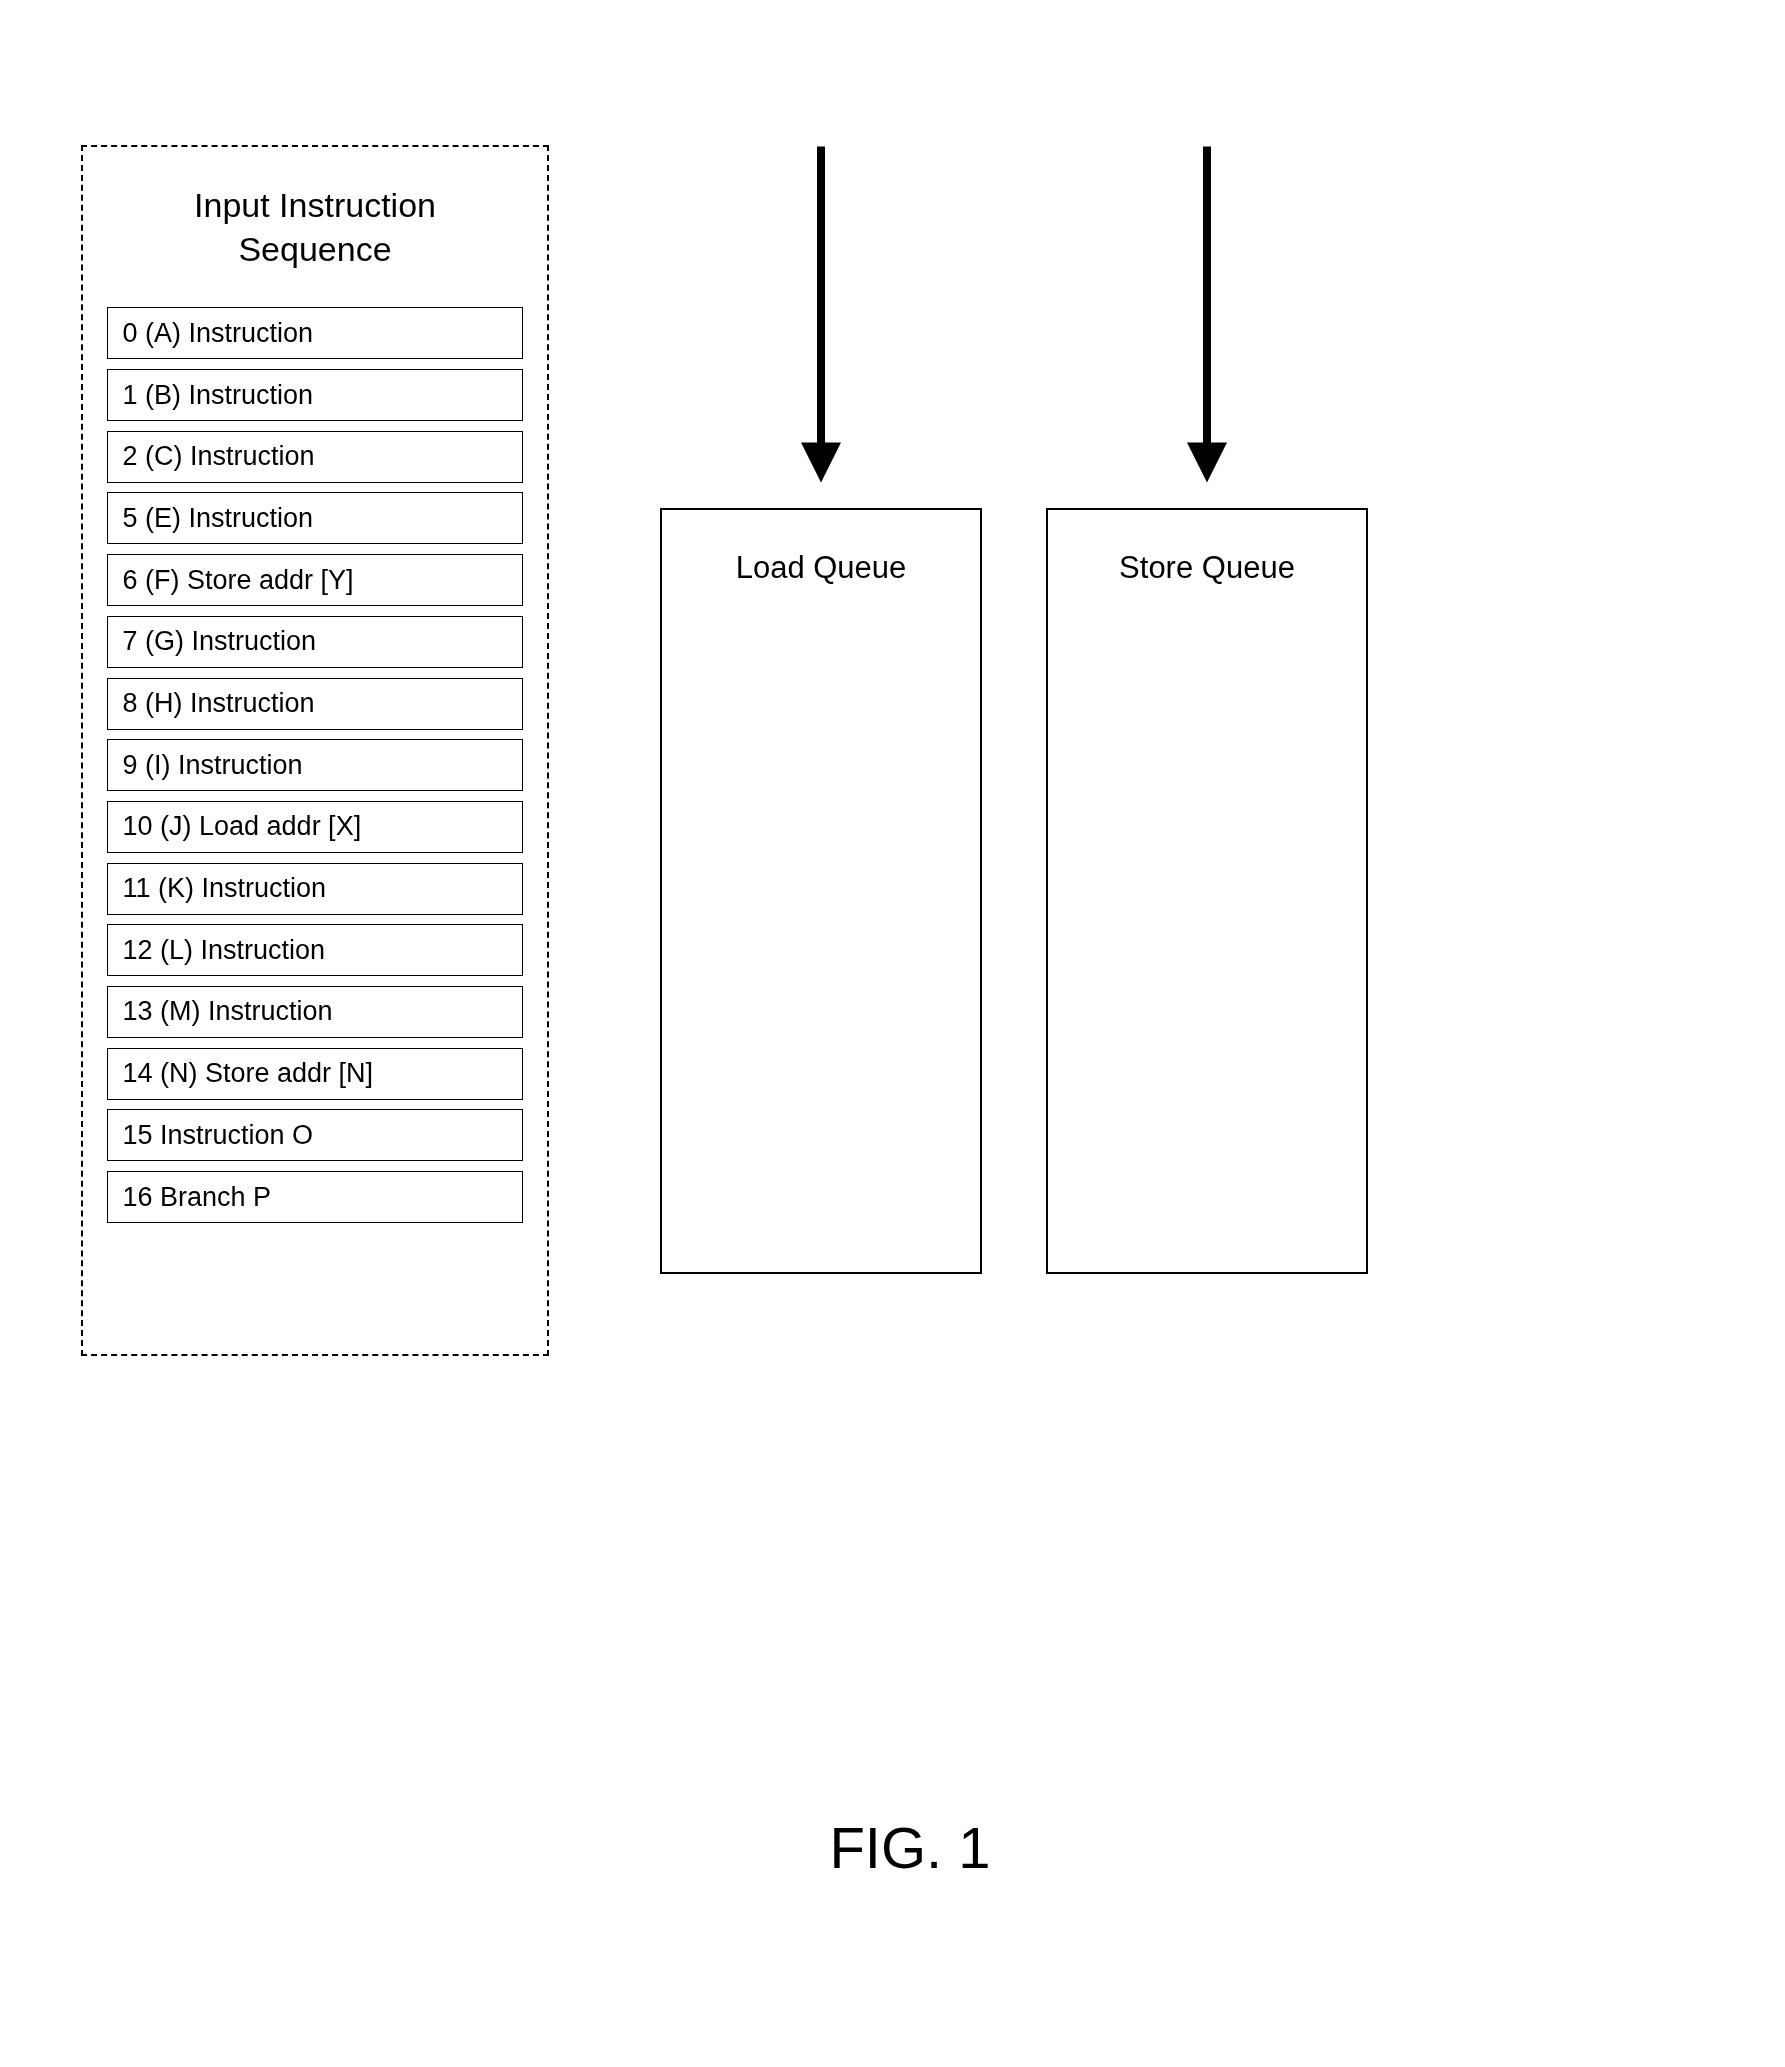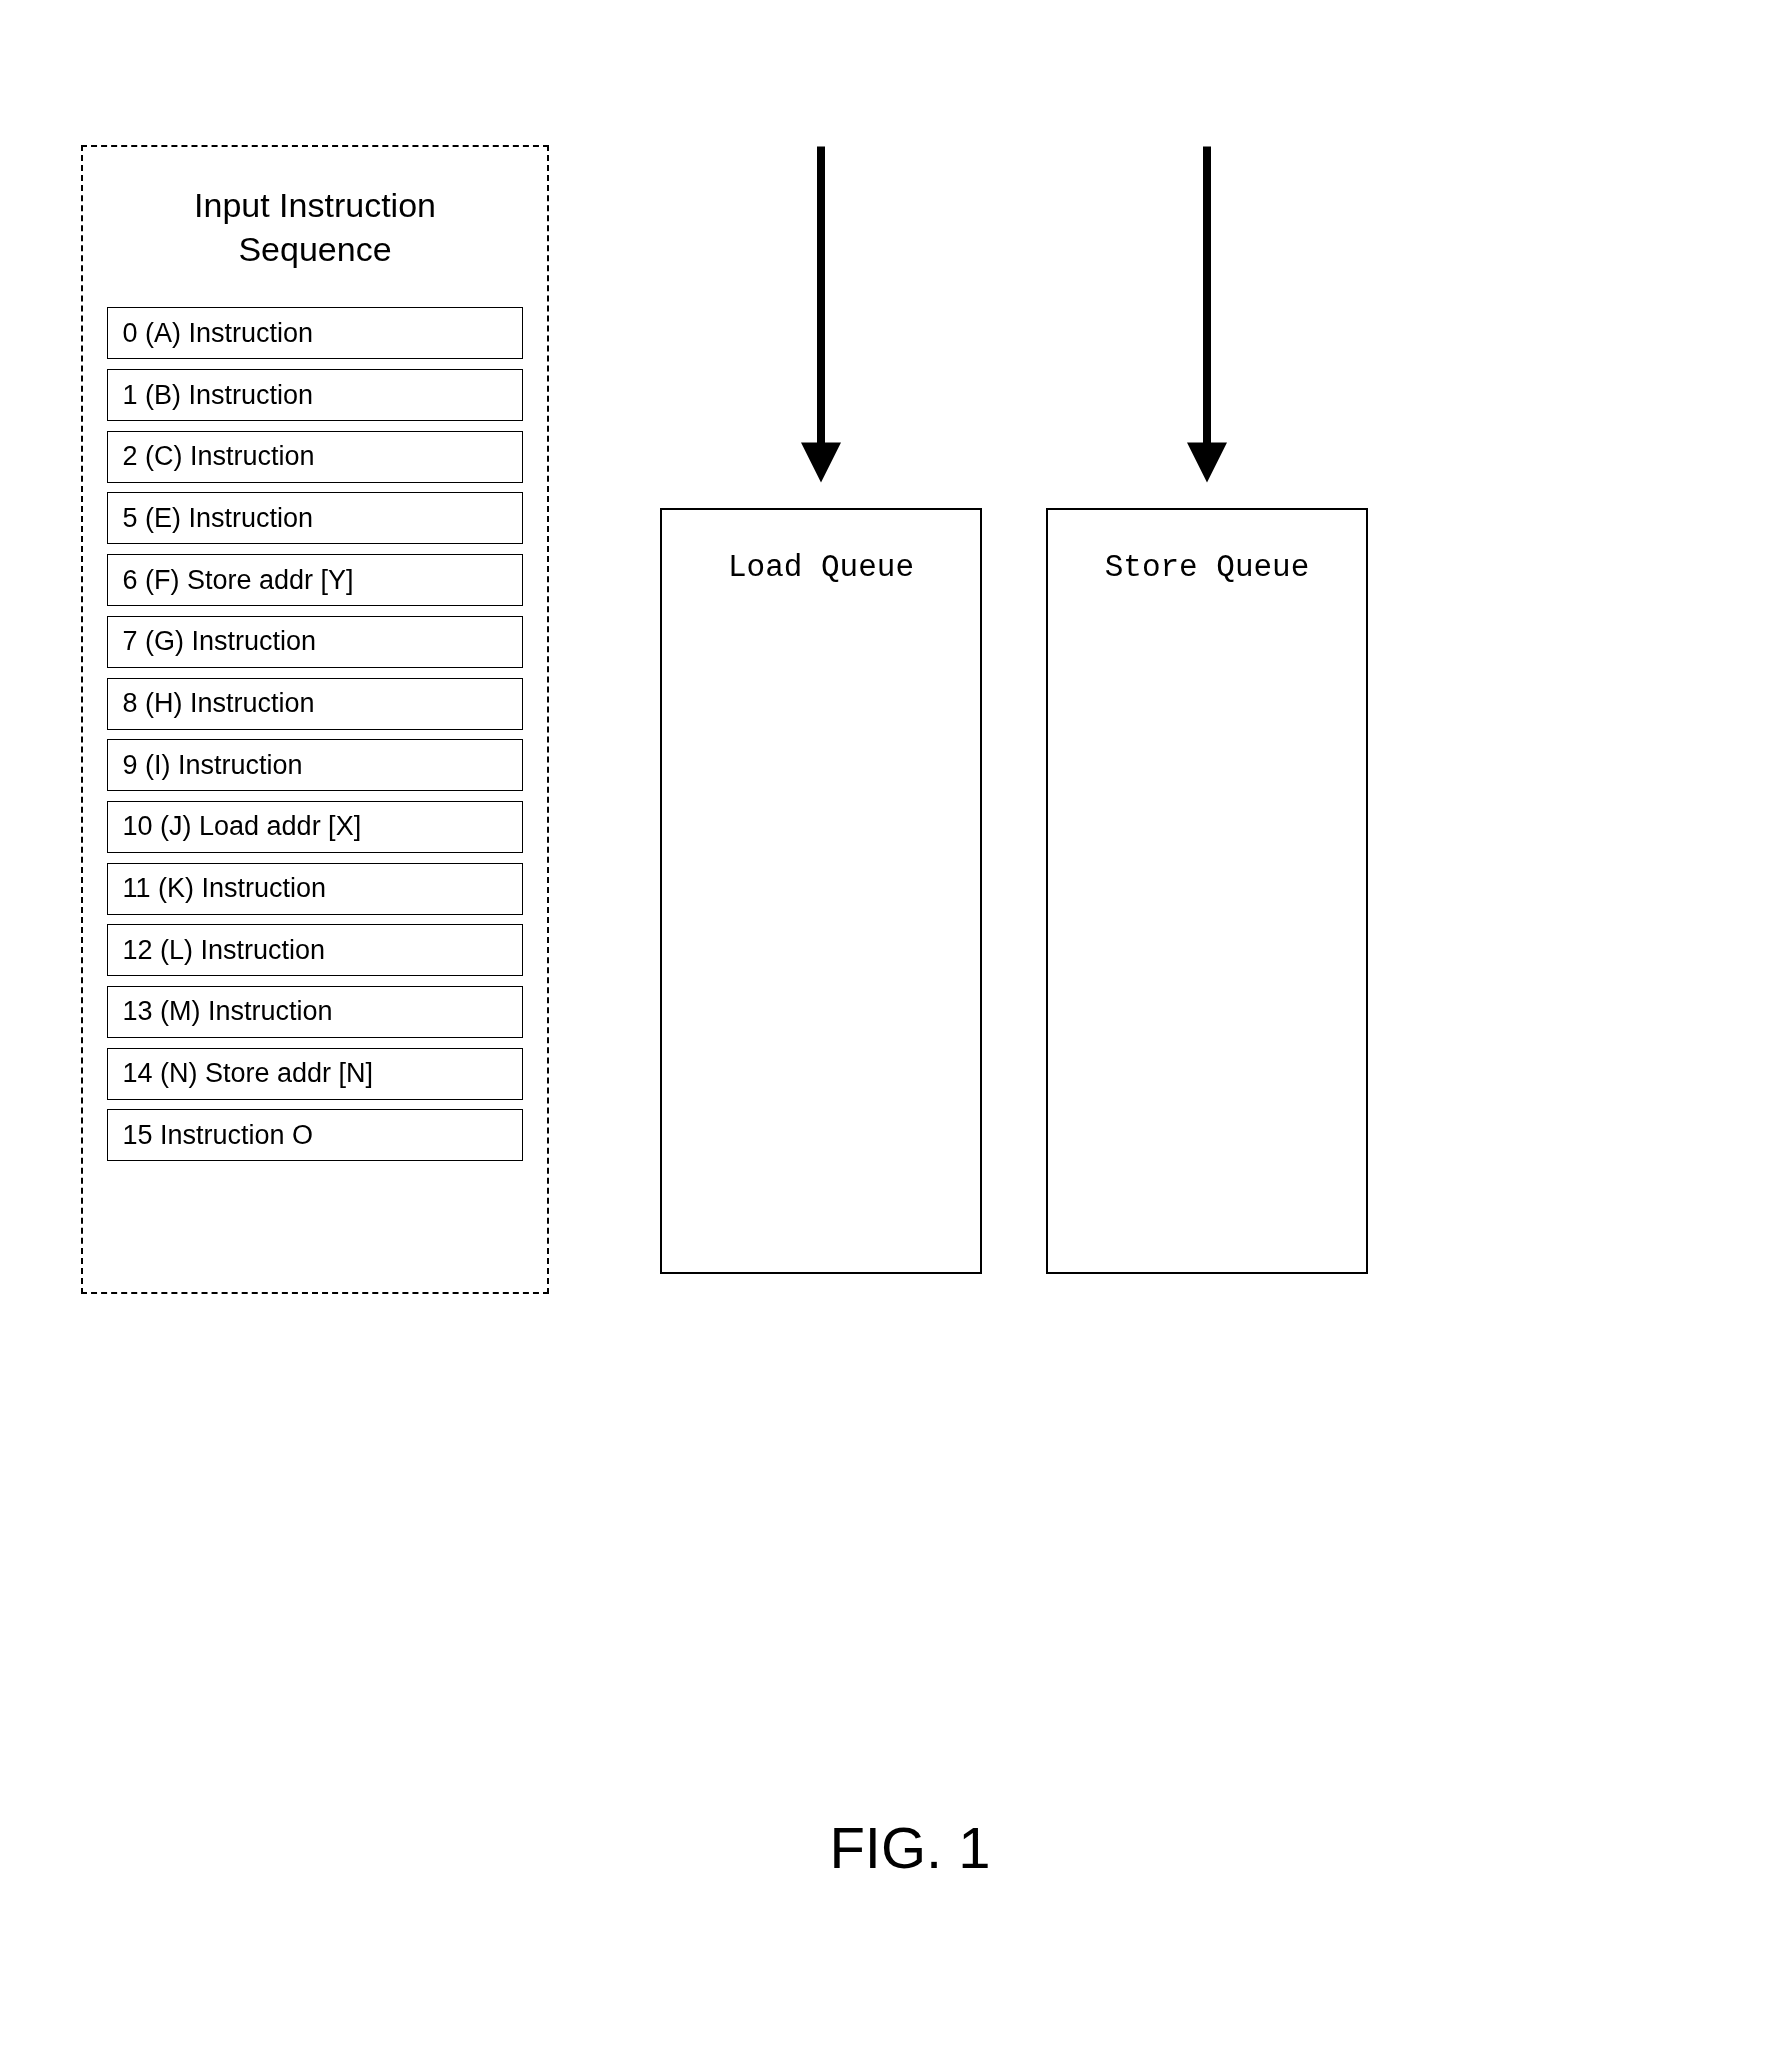--- a/index.html
+++ b/index.html
@@ -39,21 +39,20 @@
     }
     .queues-container {
       display: flex;
       gap: 64px;
       padding-top: 0;
     }
     .queue-wrapper {
       display: flex;
       flex-direction: column;
       align-items: center;
-      font-family: Liberation Mono, monospace;
     }
     .arrow-svg {
       margin-bottom: 24px;
     }
     .queue-box {
       border: 2.4px solid #000;
       width: 322px;
       height: 766px;
       padding-top: 40px;
       text-align: center;
@@ -113,20 +112,23 @@
       </div>
     <div class="instruction-row">
         <span>13  (M) Instruction</span>
       </div>
     <div class="instruction-row">
         <span>14  (N) Store addr [N]</span>
       </div>
     <div class="instruction-row">
         <span>15  Instruction O</span>
       </div>
+    <div class="instruction-row">
+        <span>16  Branch P</span>
+      </div>
   </div>
 
   <div class="queues-container">
     <div class="queue-wrapper">
       <svg class="arrow-svg" width="48" height="339" viewBox="0 0 60 420">
         <line x1="30" y1="0" x2="30" y2="380" stroke="#000" stroke-width="10"></line>
         <polygon points="30,420 5,370 55,370" fill="#000"></polygon>
       </svg>
       <div class="queue-box">
         <span>Load Queue</span>

